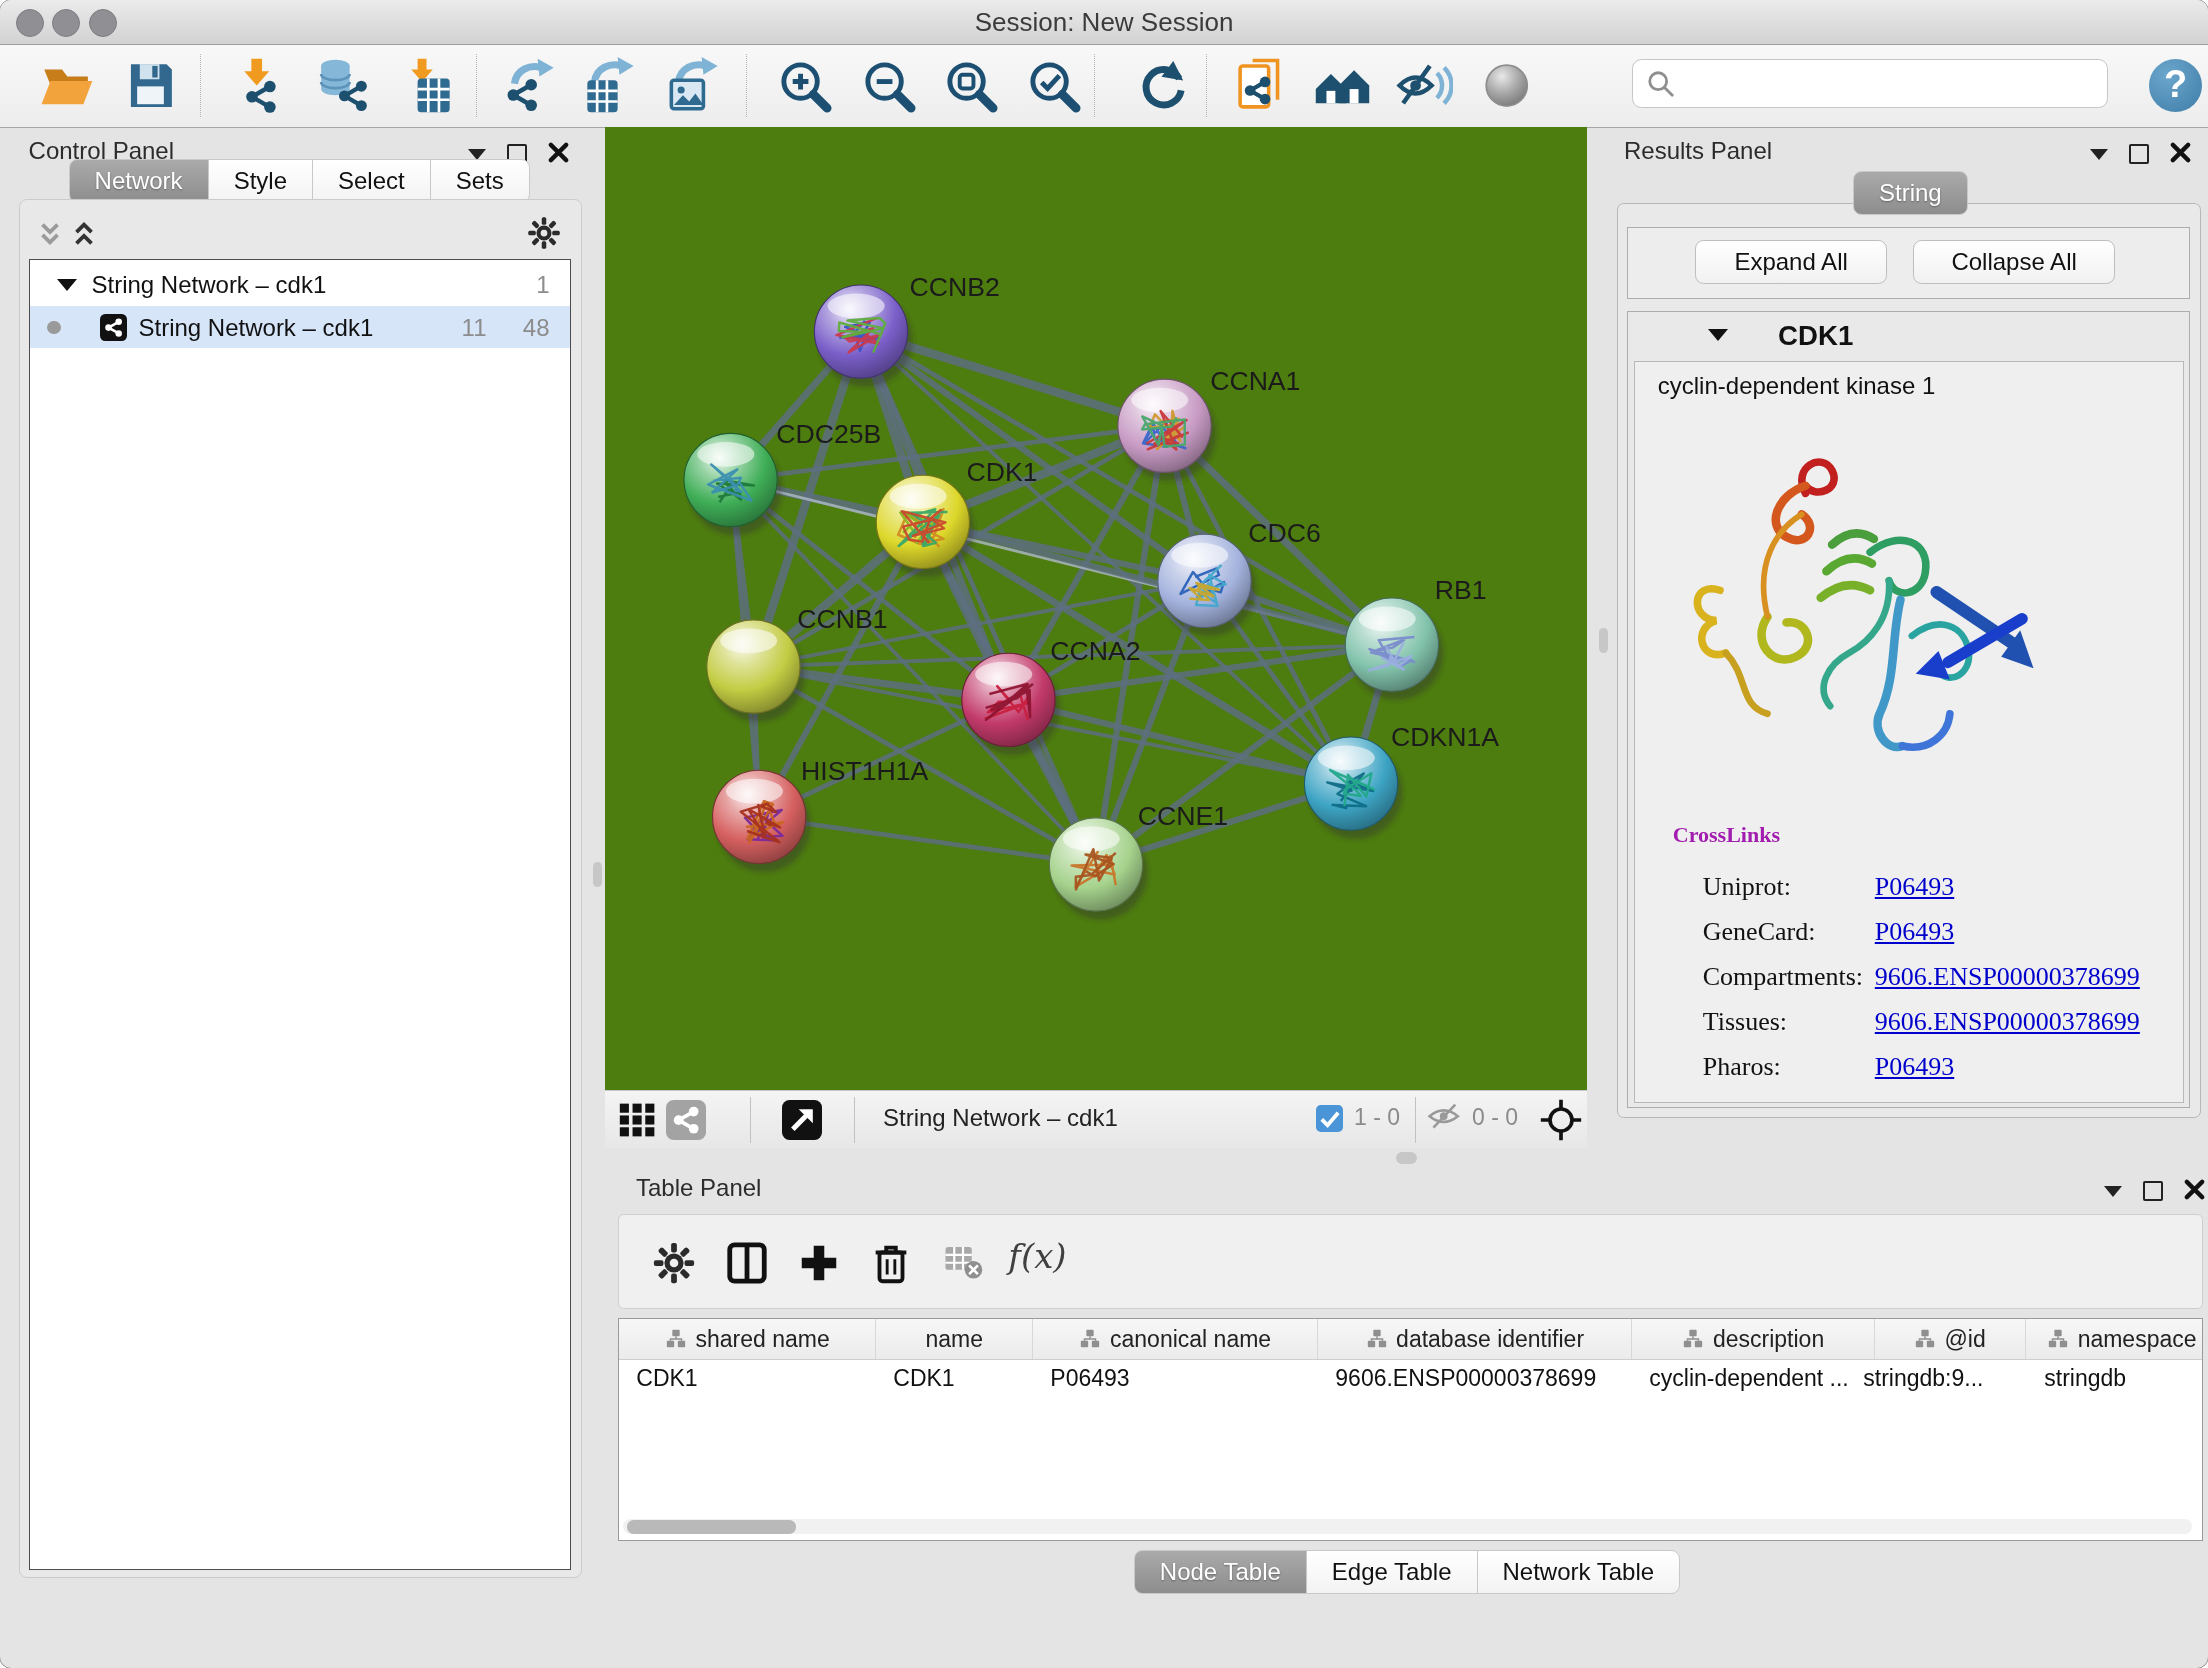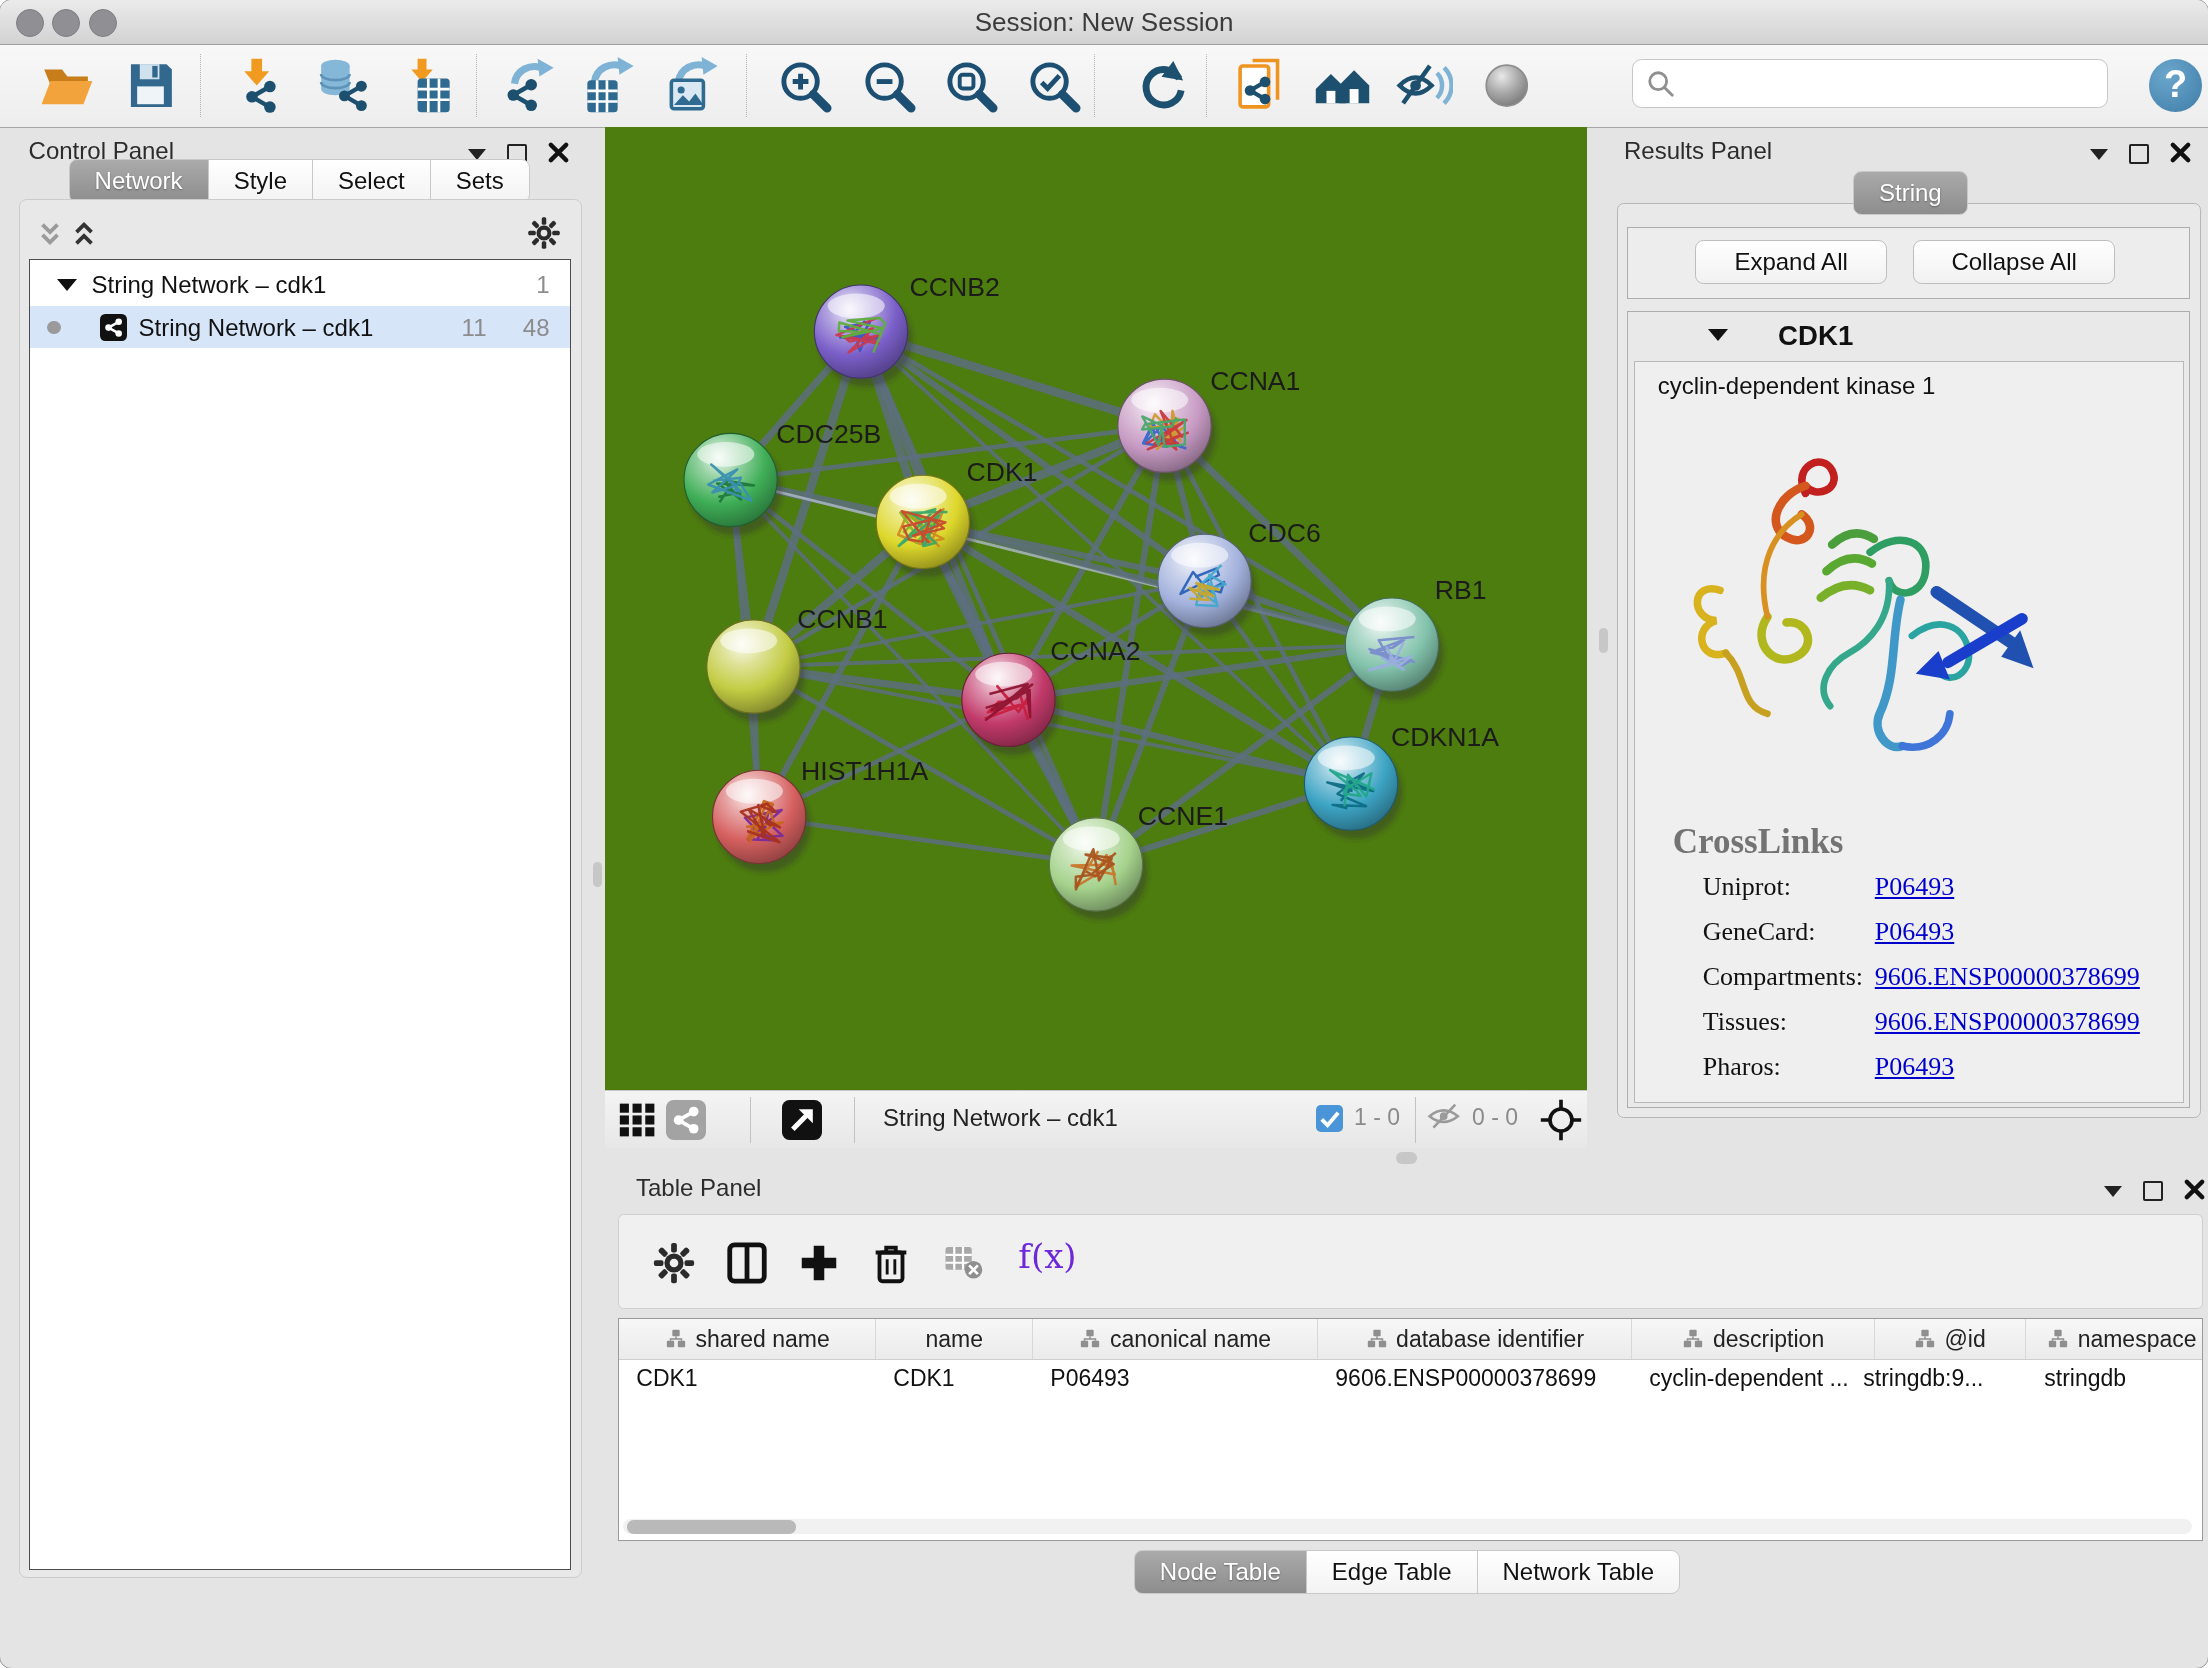--- a/index.html
+++ b/index.html
@@ -86,34 +86,34 @@
             border:1px solid #adadad;box-sizing:border-box;}
   .rp-ehead{position:absolute;left:0;top:0;width:100%;height:48px;}
   .rp-ecaret{position:absolute;left:80px;top:17px;width:0;height:0;border-left:10.5px solid transparent;
              border-right:10.5px solid transparent;border-top:12.4px solid #111;}
   .rp-gene{position:absolute;left:150px;top:7.6px;font-size:27.6px;font-weight:bold;color:#111;}
   .rp-inner{position:absolute;left:5.7px;top:49px;width:550px;height:742px;background:#efefef;
             border:1px solid #b8b8b8;box-sizing:border-box;}
   .rp-desc{position:absolute;left:23px;top:9.5px;font-size:24px;color:#111;}
   .ribbon{position:absolute;left:28.5px;top:76px;width:399px;height:352px;}
   .cl-title{position:absolute;left:38px;top:460px;font-family:"Liberation Serif",serif;
-            font-size:35px;font-weight:bold;color:#737373;}
+            font-size:22px;font-weight:bold;color:#a21caf;}
   .cl-rows{position:absolute;left:0;top:504px;width:100%;}
   .cl-row{position:relative;height:45px;}
   .cl-label{position:absolute;left:68px;top:5.7px;font-family:"Liberation Serif",serif;font-size:26px;color:#111;}
   .cl-value{position:absolute;left:240px;top:5.7px;font-family:"Liberation Serif",serif;font-size:26px;
             color:#0000cc;text-decoration:underline;}
   
   .table-panel{position:absolute;left:605px;top:1168px;width:1604px;height:426px;}
   .tp-title{position:absolute;left:31px;top:5.7px;}
   .tp-toolbar{position:absolute;left:13.3px;top:46px;width:1585px;height:95px;background:#f0f0f0;
               border:1px solid #cfcfcf;border-radius:5.7px;box-sizing:border-box;}
   .tp-icon{position:absolute;top:25px;width:46px;height:46px;}
-  .fx{position:absolute;left:399px;top:21px;font-family:"DejaVu Serif",serif;
-      font-size:34px;color:#6d28d9;}
+  .fx{position:absolute;left:389px;top:21px;font-family:"DejaVu Serif",serif;font-style:italic;
+      font-size:34px;color:#404040;}
   .t-box{position:absolute;left:13.3px;top:150px;width:1585px;height:223px;background:#fff;
          border:1.9px solid #9a9a9a;box-sizing:border-box;}
   .t-headrow{position:absolute;left:0;top:0;width:100%;height:40px;
              background:linear-gradient(#f7f7f7,#ebebeb);border-bottom:1px solid #cecece;}
   .th{position:absolute;top:0;height:40px;display:flex;align-items:center;justify-content:center;
       gap:8.6px;font-size:23px;color:#222;border-right:1px solid #d8d8d8;box-sizing:border-box;overflow:hidden;}
   .th-icon{width:22px;height:22px;flex:0 0 auto;}
   .t-row{position:absolute;left:0;top:40px;width:100%;height:38px;}
   .td{position:absolute;top:0;height:38px;line-height:38px;padding-left:17px;font-size:23px;color:#111;
       box-sizing:border-box;white-space:nowrap;overflow:hidden;}

